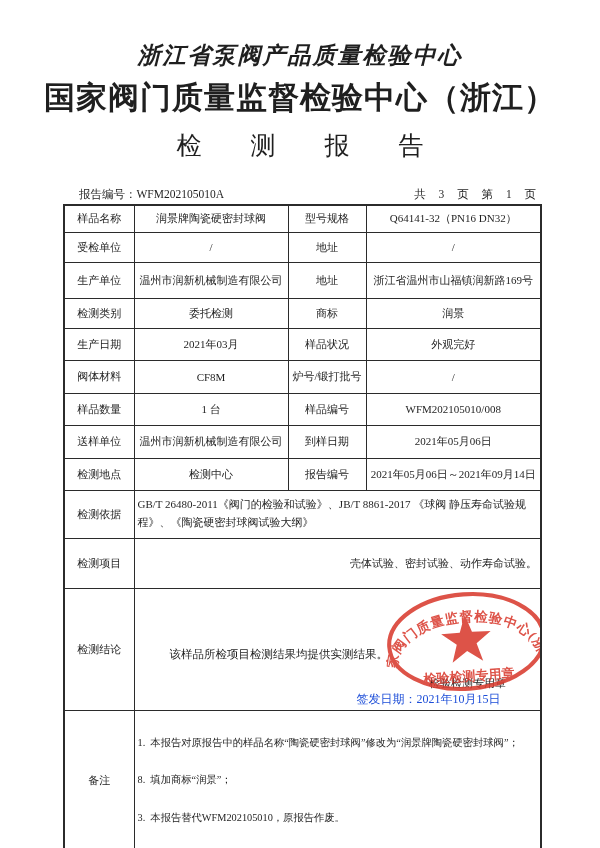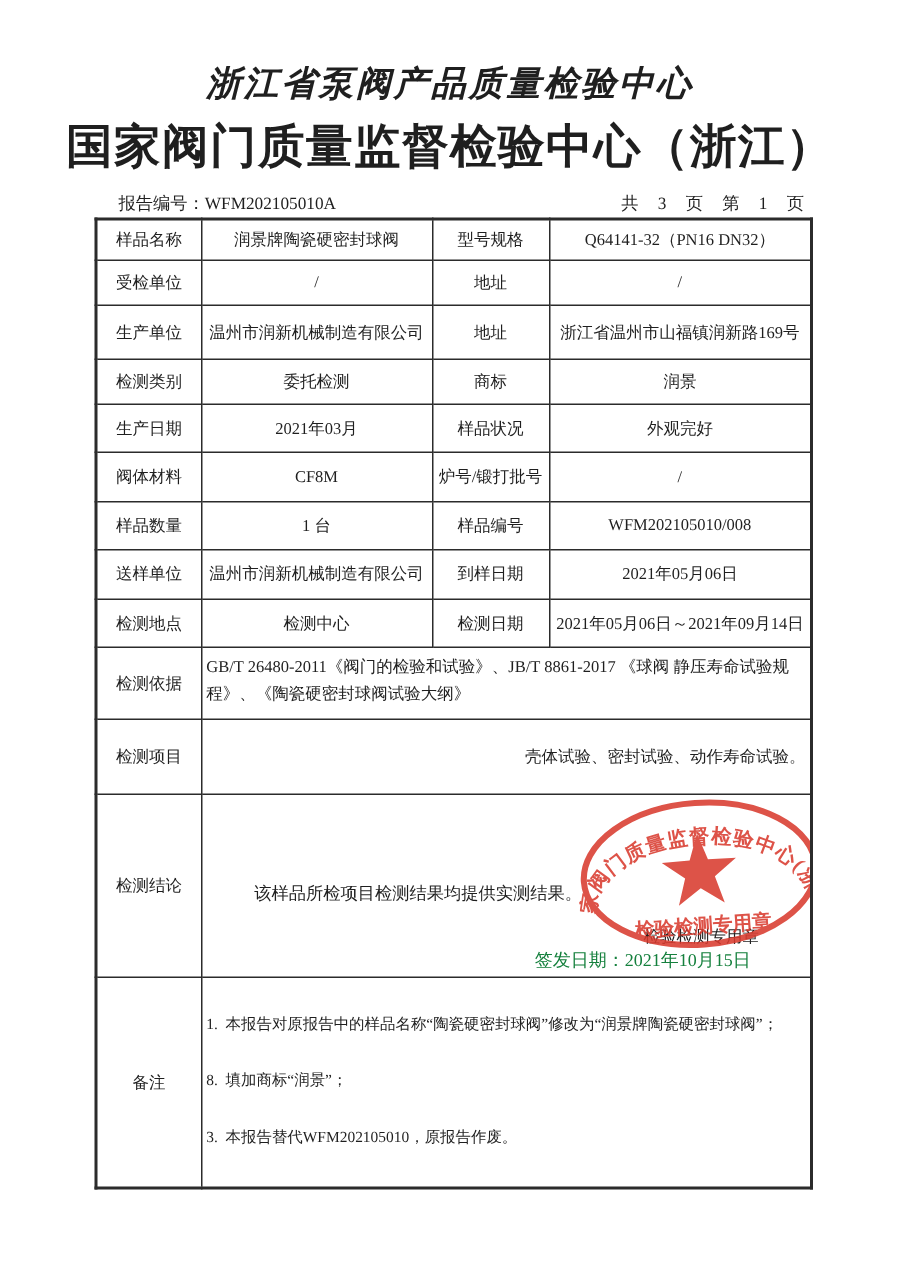--- a/index.html
+++ b/index.html
@@ -8,21 +8,21 @@
     font-family:"Liberation Serif","DejaVu Serif",serif;
     color:#1f1f1f;position:relative;overflow:hidden;
   }
   .page{position:absolute;inset:0;}
 
   
   .title1{margin-top:40px;text-align:center;font-size:23px;font-weight:bold;letter-spacing:2px;font-style:italic;}
   .title2{margin-top:6px;text-align:center;font-size:31px;font-weight:bold;letter-spacing:1px;}
   .title3{margin-top:10px;text-align:center;font-size:25px;letter-spacing:12px;text-indent:12px;}
   .meta-row{
-    width:477px;margin:9px 0 2px 63px;display:flex;justify-content:space-between;
+    width:477px;margin:25px 0 2px 63px;display:flex;justify-content:space-between;
     align-items:flex-start;font-size:11.5px;
   }
   .report-no{padding-left:16px;}
   .page-info{word-spacing:6px;letter-spacing:2px;padding-right:2px;}
 
   
   table.report-table{
     border-collapse:collapse;table-layout:fixed;
     width:477px;margin-left:63px;
     font-size:11px;
@@ -33,31 +33,32 @@
   }
   table.report-table{border:2px solid #2b2b2b;}
   col.c1{width:70px;} col.c2{width:154px;} col.c3{width:78px;} col.c4{width:175px;}
   td.lab{text-align:center;}
   td.val{text-align:center;}
   td.val-center{line-height:1.6;padding:2px 8px;}
   td.val-top{vertical-align:top;padding:6px 4px 0 12px;text-align:right;}
   td.conclusion-cell{position:relative;vertical-align:top;padding:0;}
   .conclusion-text{padding:10px 0 0 32px;font-size:11.5px;}
   .stamp-caption{position:absolute;left:258px;top:87px;width:150px;text-align:center;font-size:11px;z-index:1;color:#222;}
-  .issue-date{position:absolute;left:222px;top:102px;font-size:12px;z-index:1;color:#15803d;}
+  .issue-date{position:absolute;left:222px;top:102px;font-size:12px;z-index:1;color:#1d4ed8;}
   .stamp{position:absolute;left:250px;top:1px;width:163px;height:103px;transform:rotate(-4deg);opacity:.87;z-index:2;pointer-events:none;}
   td.remarks-cell{vertical-align:middle;padding:2px 2px 2px 10px;font-size:10.3px;line-height:12.5px;white-space:pre-wrap;text-align:left;}
 </style>
 </head>
 <body>
 
 <div class="page">
 
   <div class="title1">浙江省泵阀产品质量检验中心</div>
   <div class="title2">国家阀门质量监督检验中心（浙江）</div>
+  <div class="title3">检　测　报　告</div>
 
   <div class="meta-row">
     <span class="report-no">报告编号：WFM202105010A</span>
     <span class="page-info">共 3 页 第 1 页</span>
   </div>
 
   <table class="report-table">
     <colgroup>
         <col class="c1">
         <col class="c2">
@@ -109,21 +110,21 @@
       </tr>
       <tr style="height:33px">
         <td class="lab">送样单位</td>
         <td class="val">温州市润新机械制造有限公司</td>
         <td class="lab">到样日期</td>
         <td class="val">2021年05月06日</td>
       </tr>
       <tr style="height:32px">
         <td class="lab">检测地点</td>
         <td class="val">检测中心</td>
-        <td class="lab">检测日期</td>
+        <td class="lab">报告编号</td>
         <td class="val">2021年05月06日～2021年09月14日</td>
       </tr>
       <tr style="height:48px">
         <td class="lab">检测依据</td>
         <td class="val-center" colspan="3">GB/T 26480-2011《阀门的检验和试验》、JB/T 8861-2017 《球阀 静压寿命试验规程》、《陶瓷硬密封球阀试验大纲》</td>
       </tr>
       <tr style="height:50px">
         <td class="lab">检测项目</td>
         <td class="val-top" colspan="3">壳体试验、密封试验、动作寿命试验。</td>
       </tr>

